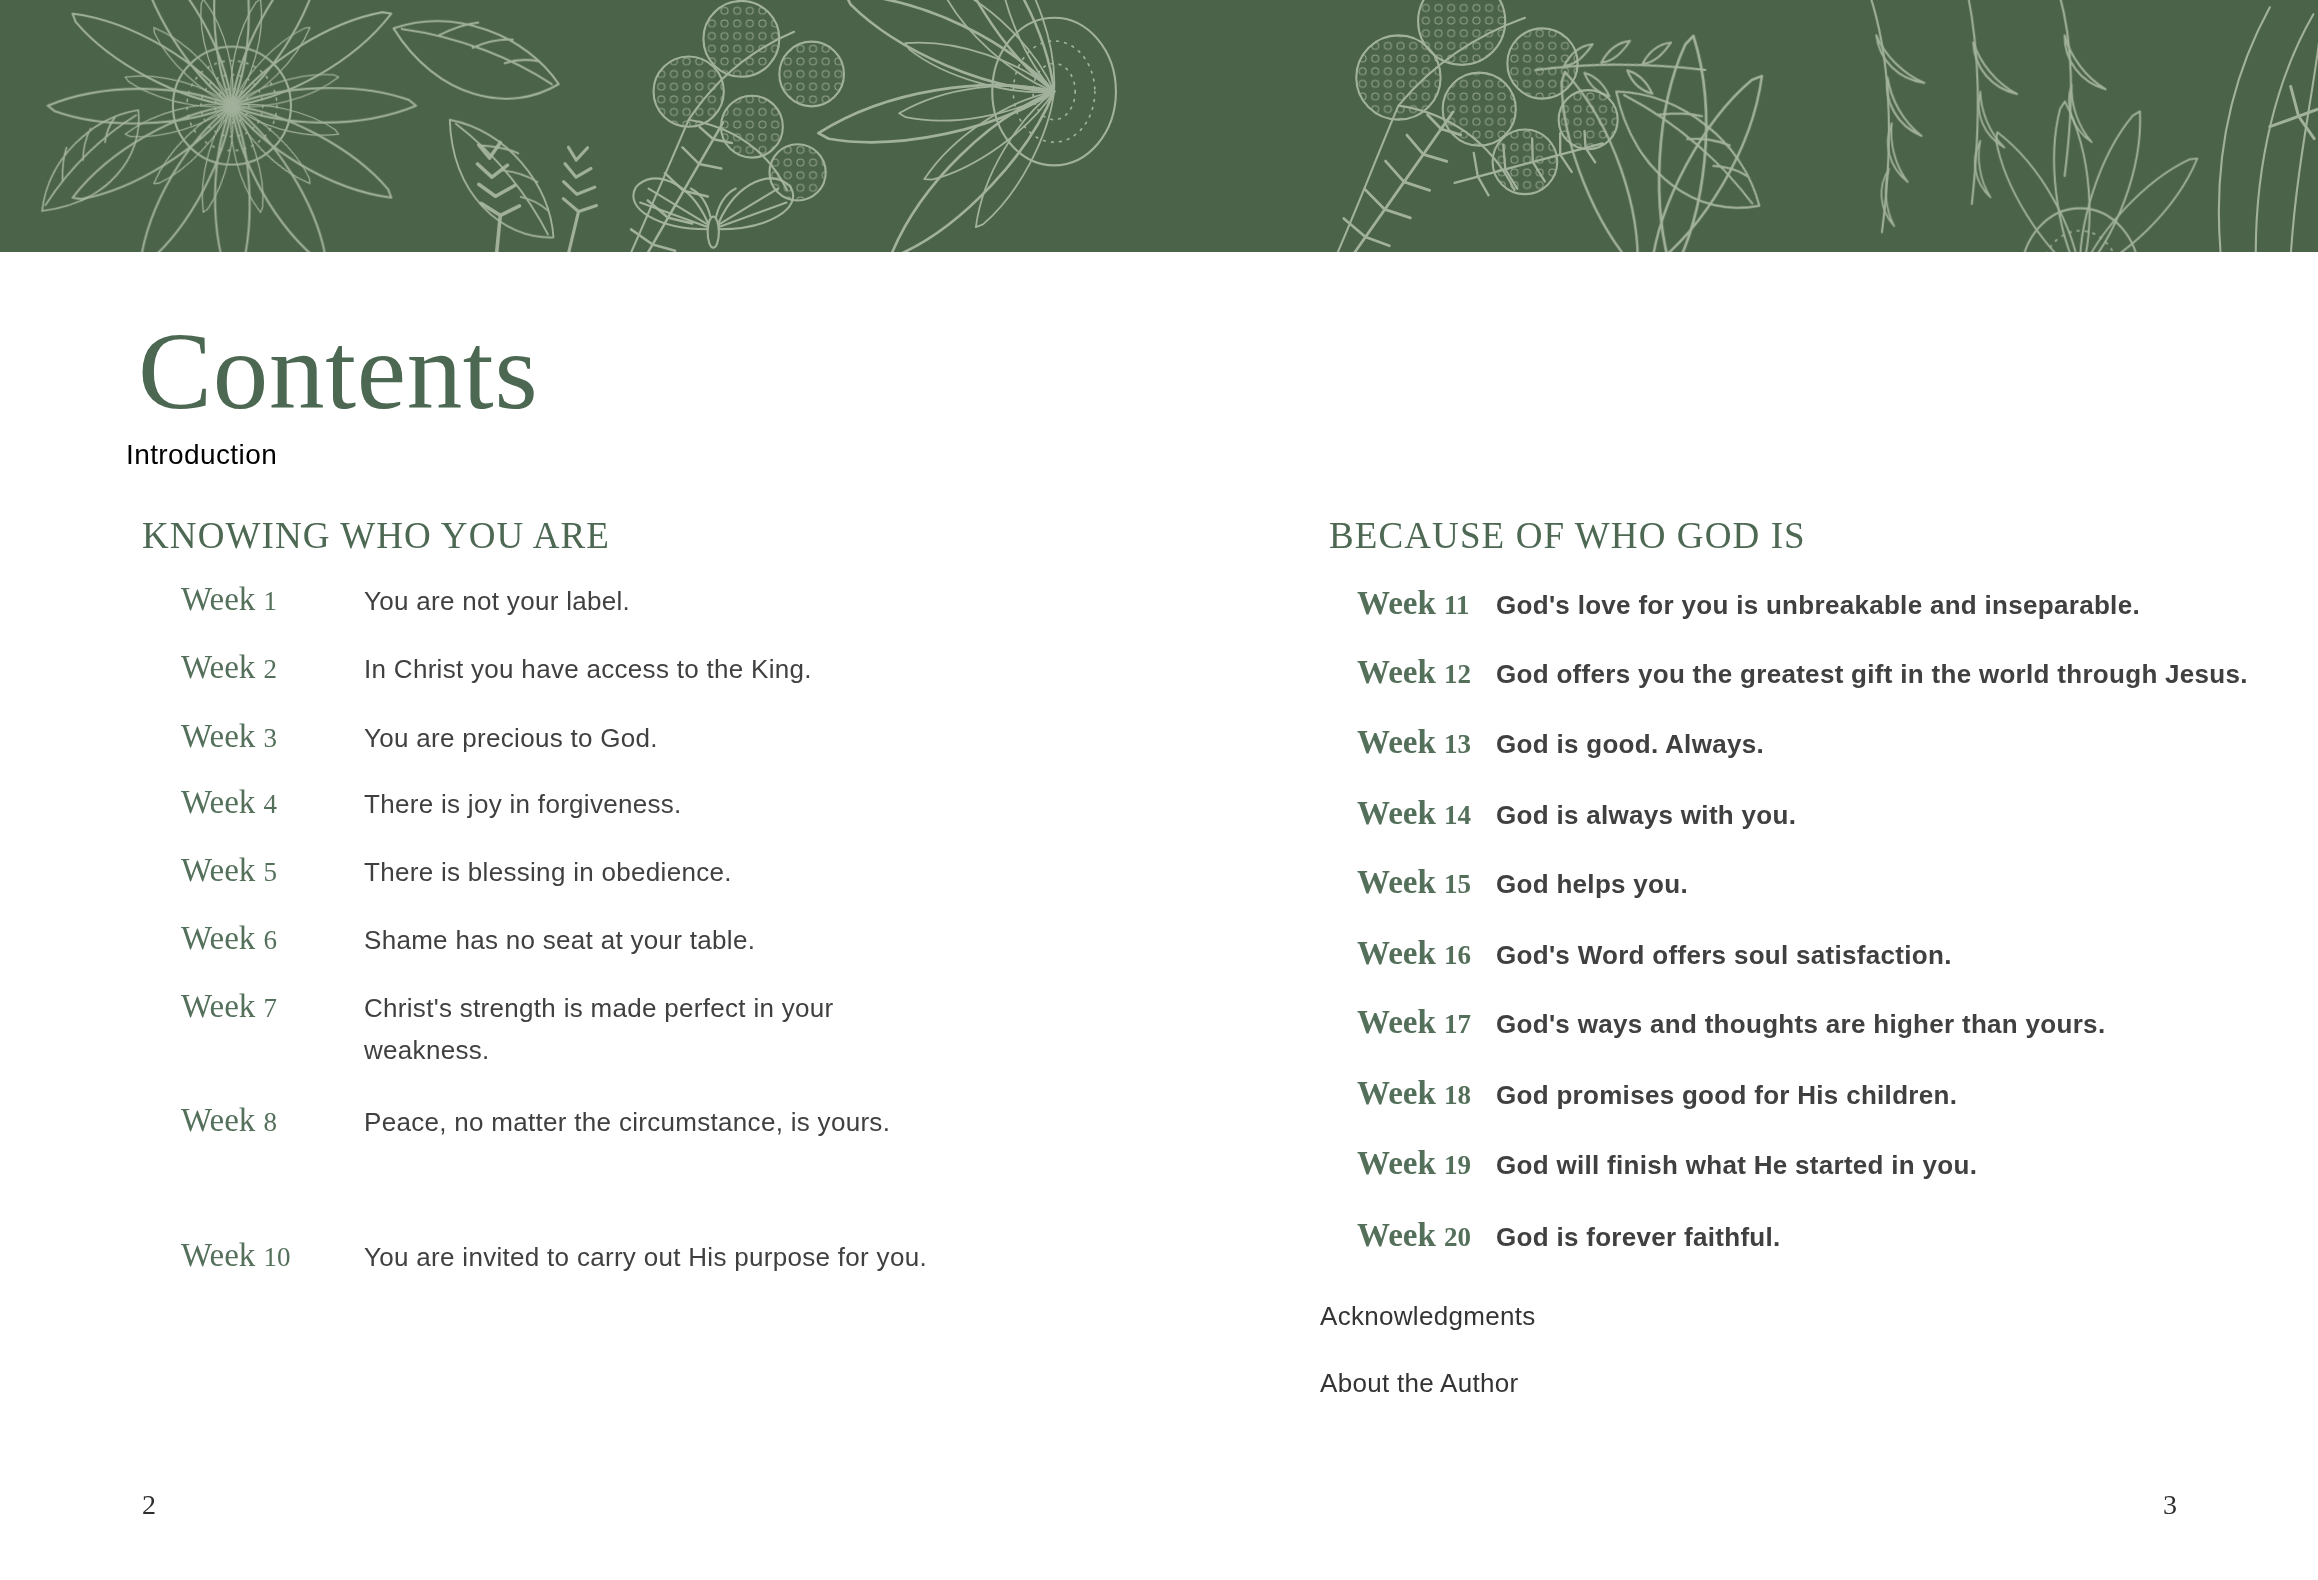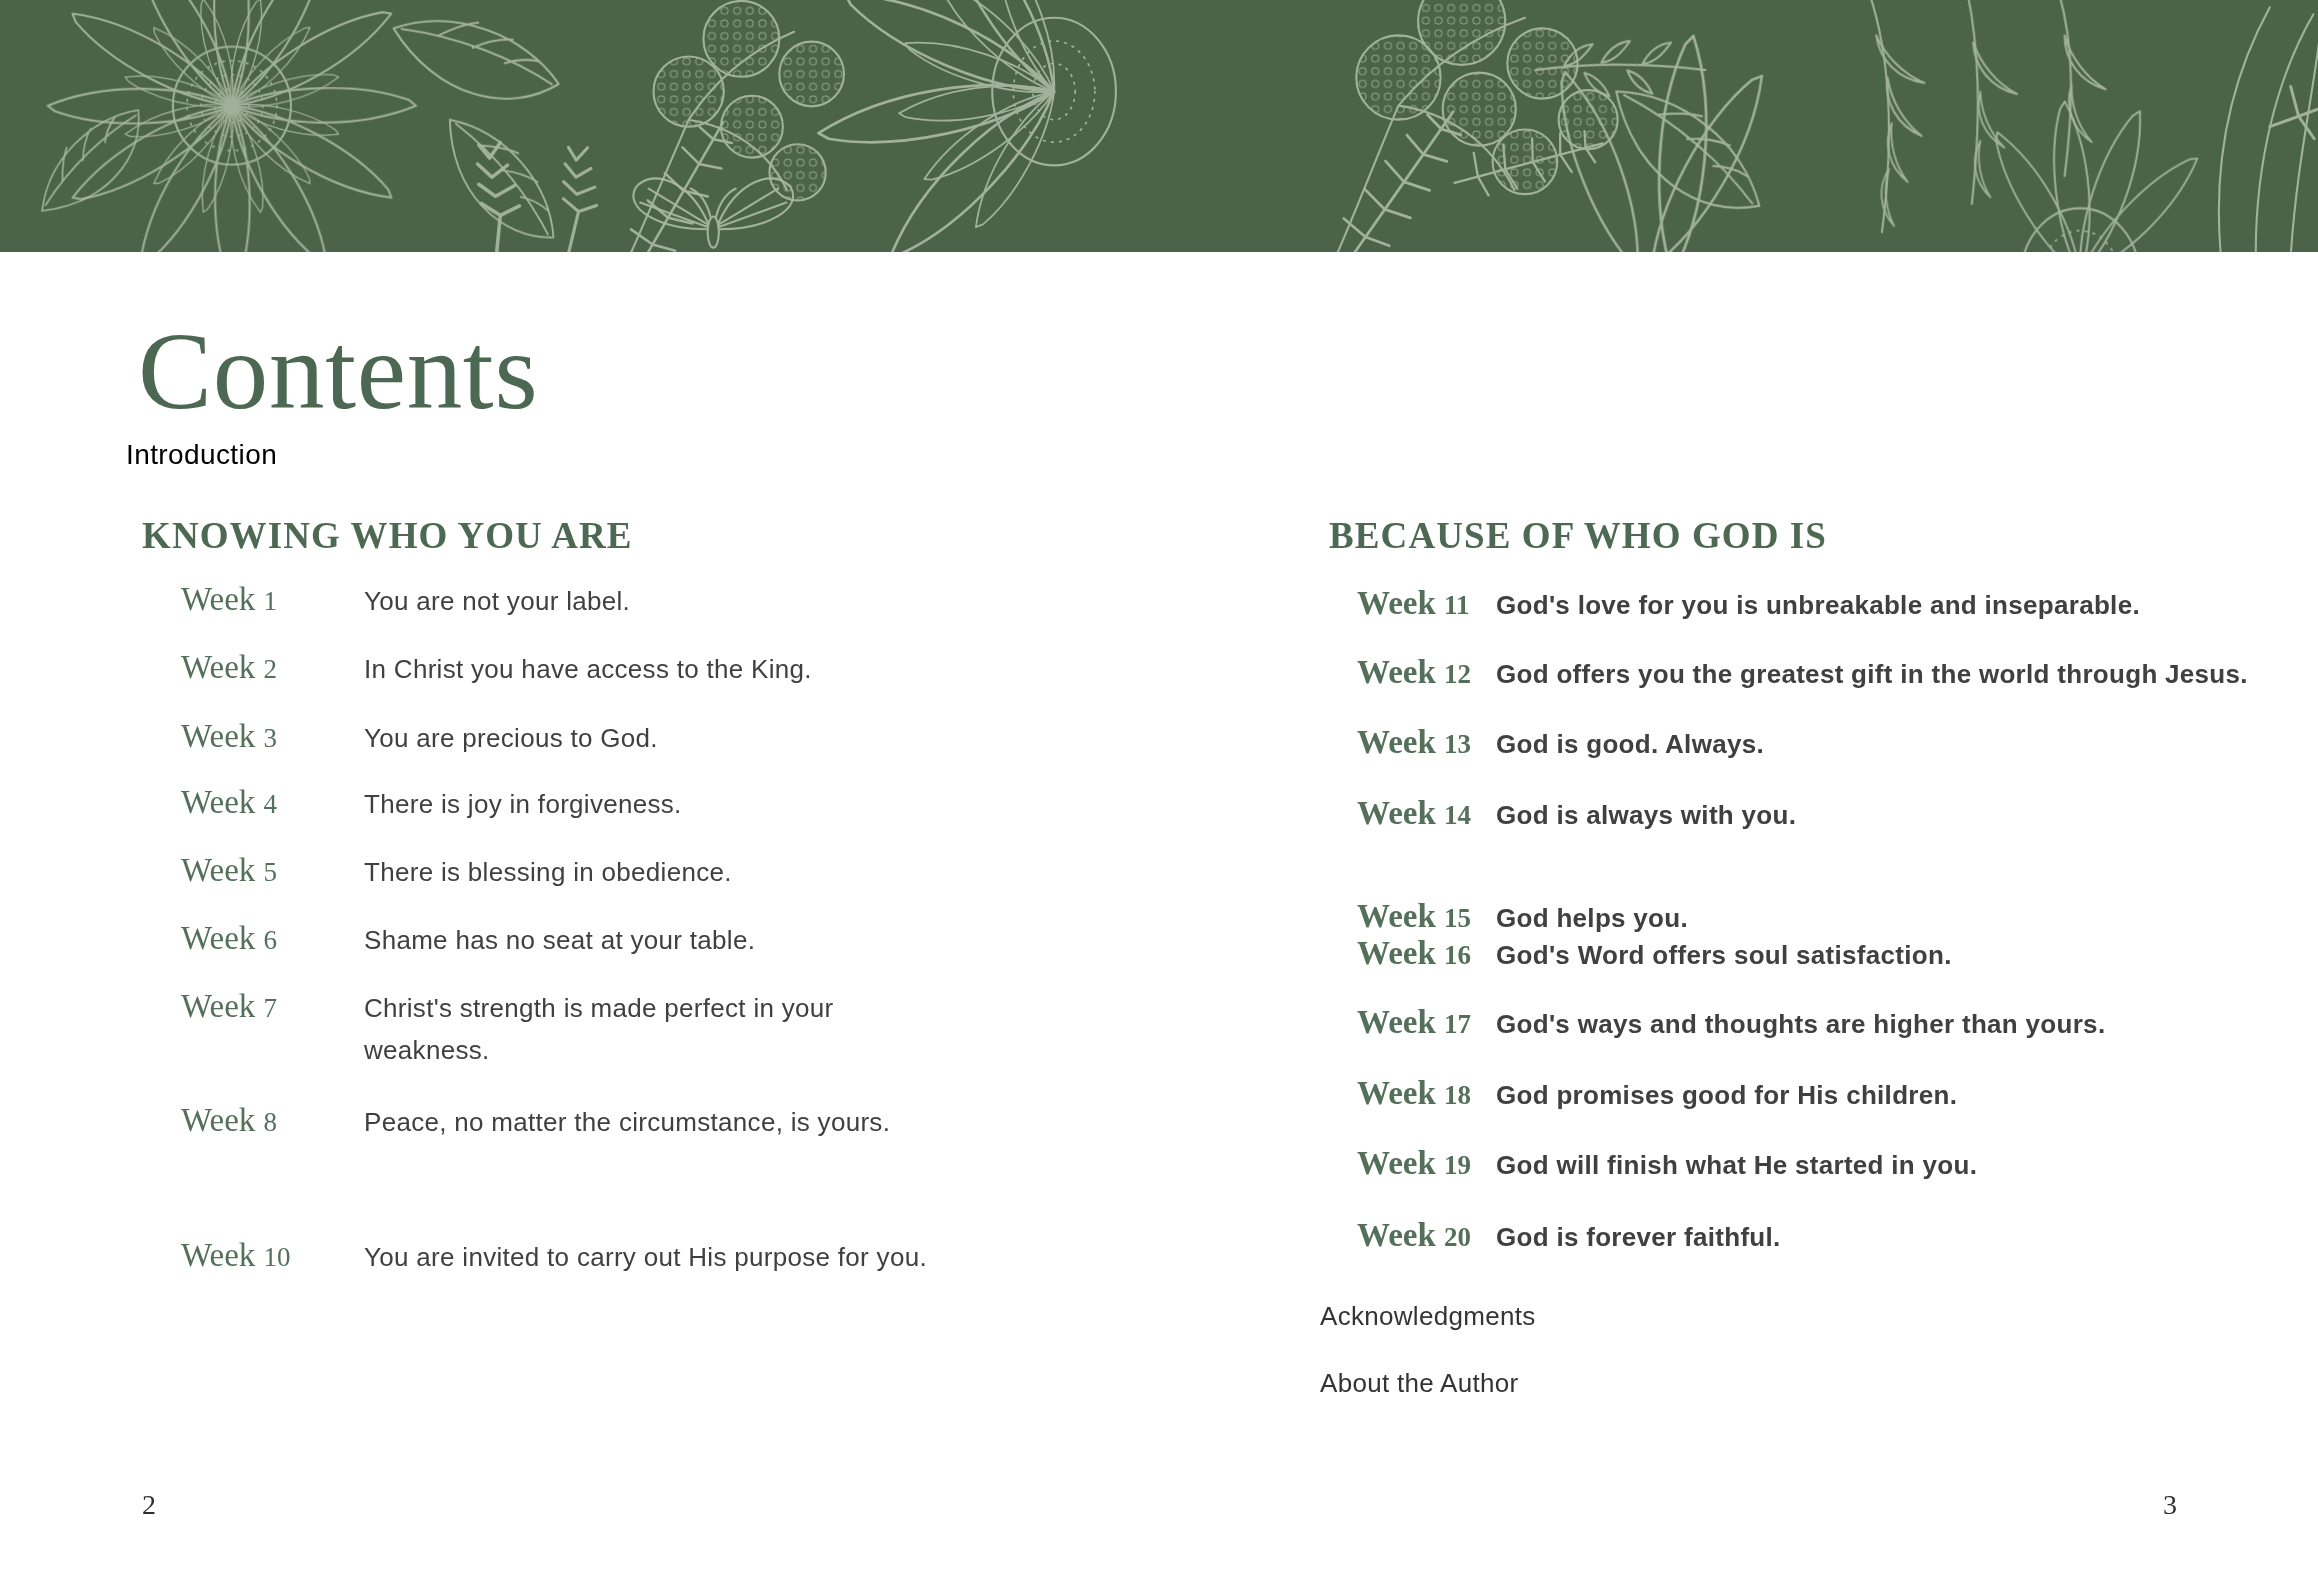--- a/index.html
+++ b/index.html
@@ -27,21 +27,21 @@
     color:#4c6852;font-weight:400;
   }
   .intro{
     position:absolute;left:126px;top:441px;
     font-size:28px;line-height:1;letter-spacing:0.4px;color:#000000;
   }
   .section-heading{
     position:absolute;top:517px;
     font-family:"Liberation Serif","DejaVu Serif",serif;
     font-size:37px;line-height:1;letter-spacing:1.1px;
-    color:#4d6853;font-weight:700;
+    color:#4d6853;font-weight:400;
   }
   .heading-left{left:142px;}
   .heading-right{left:1329px;}
   
   .row{
     position:absolute;display:flex;align-items:baseline;
   }
   .left-row{left:181px;gap:44px;}
   .right-row{left:1357px;font-weight:bold;}
   .wk{
@@ -289,21 +289,21 @@
     <span class="desc">God offers you the greatest gift in the world through Jesus.</span>
   </div>
   <div class="row right-row" style="top:721px">
     <span class="wk"><span>Week</span> <span class="wk-num">13</span></span>
     <span class="desc">God is good. Always.</span>
   </div>
   <div class="row right-row" style="top:792px">
     <span class="wk"><span>Week</span> <span class="wk-num">14</span></span>
     <span class="desc">God is always with you.</span>
   </div>
-  <div class="row right-row" style="top:895px">
+  <div class="row right-row" style="top:861px">
     <span class="wk"><span>Week</span> <span class="wk-num">15</span></span>
     <span class="desc">God helps you.</span>
   </div>
   <div class="row right-row" style="top:932px">
     <span class="wk"><span>Week</span> <span class="wk-num">16</span></span>
     <span class="desc">God's Word offers soul satisfaction.</span>
   </div>
   <div class="row right-row" style="top:1001px">
     <span class="wk"><span>Week</span> <span class="wk-num">17</span></span>
     <span class="desc">God's ways and thoughts are higher than yours.</span>

